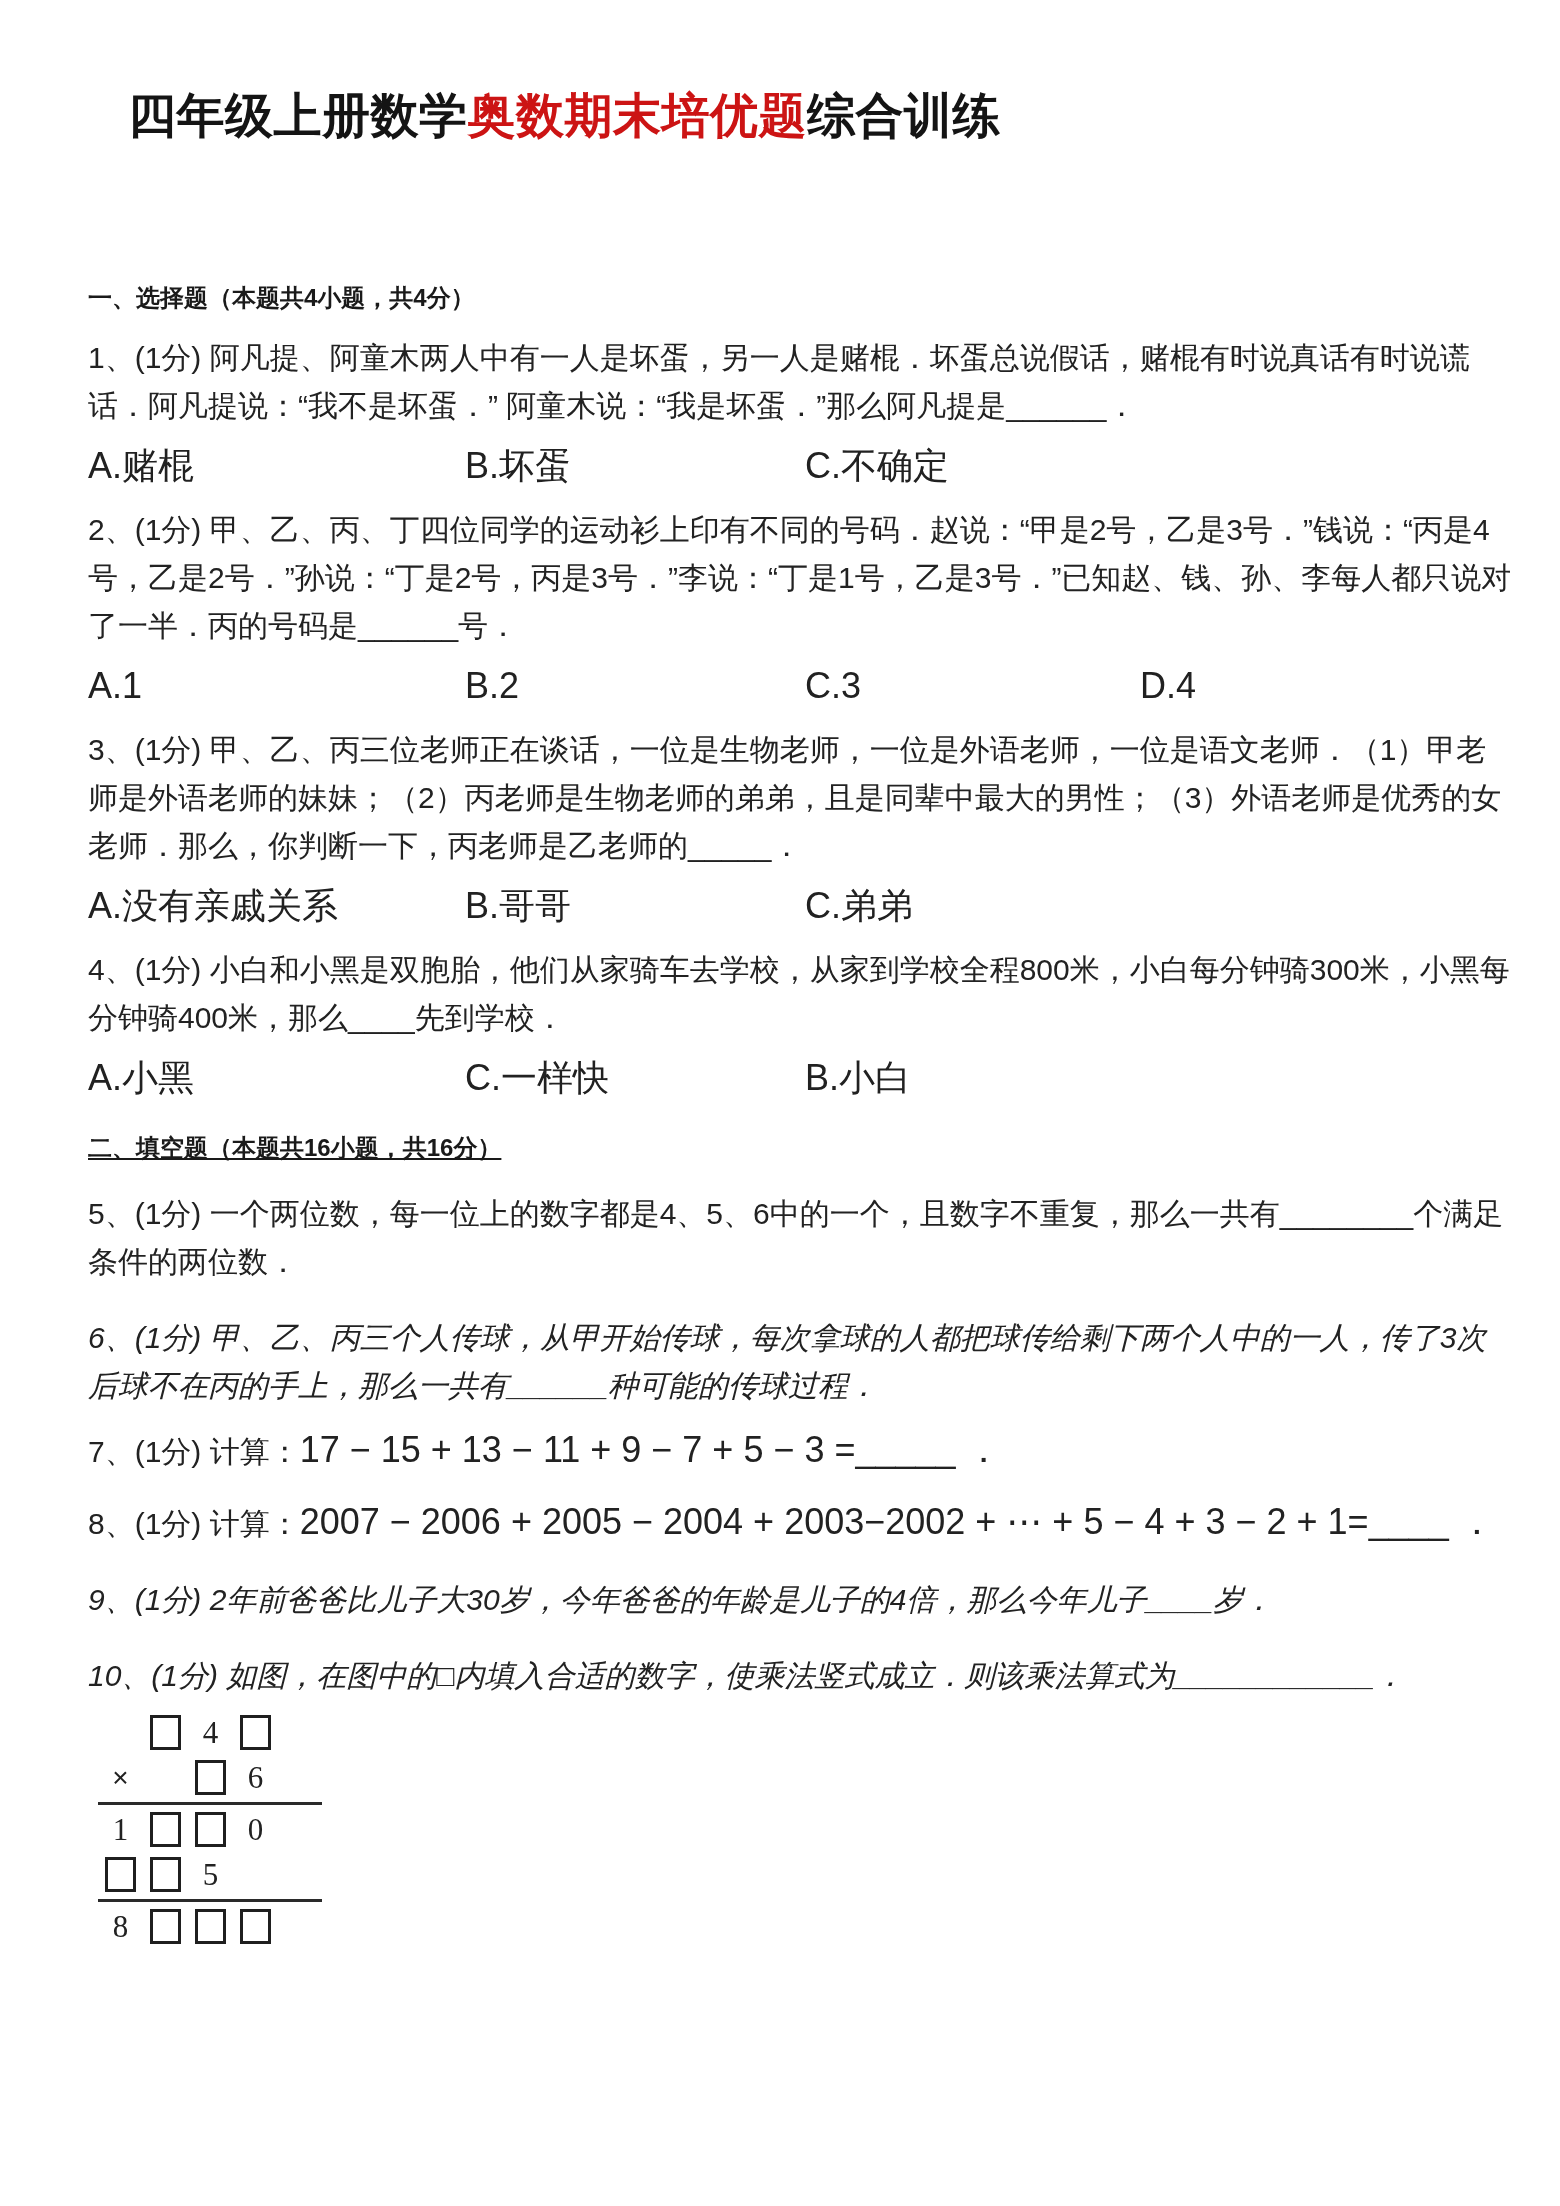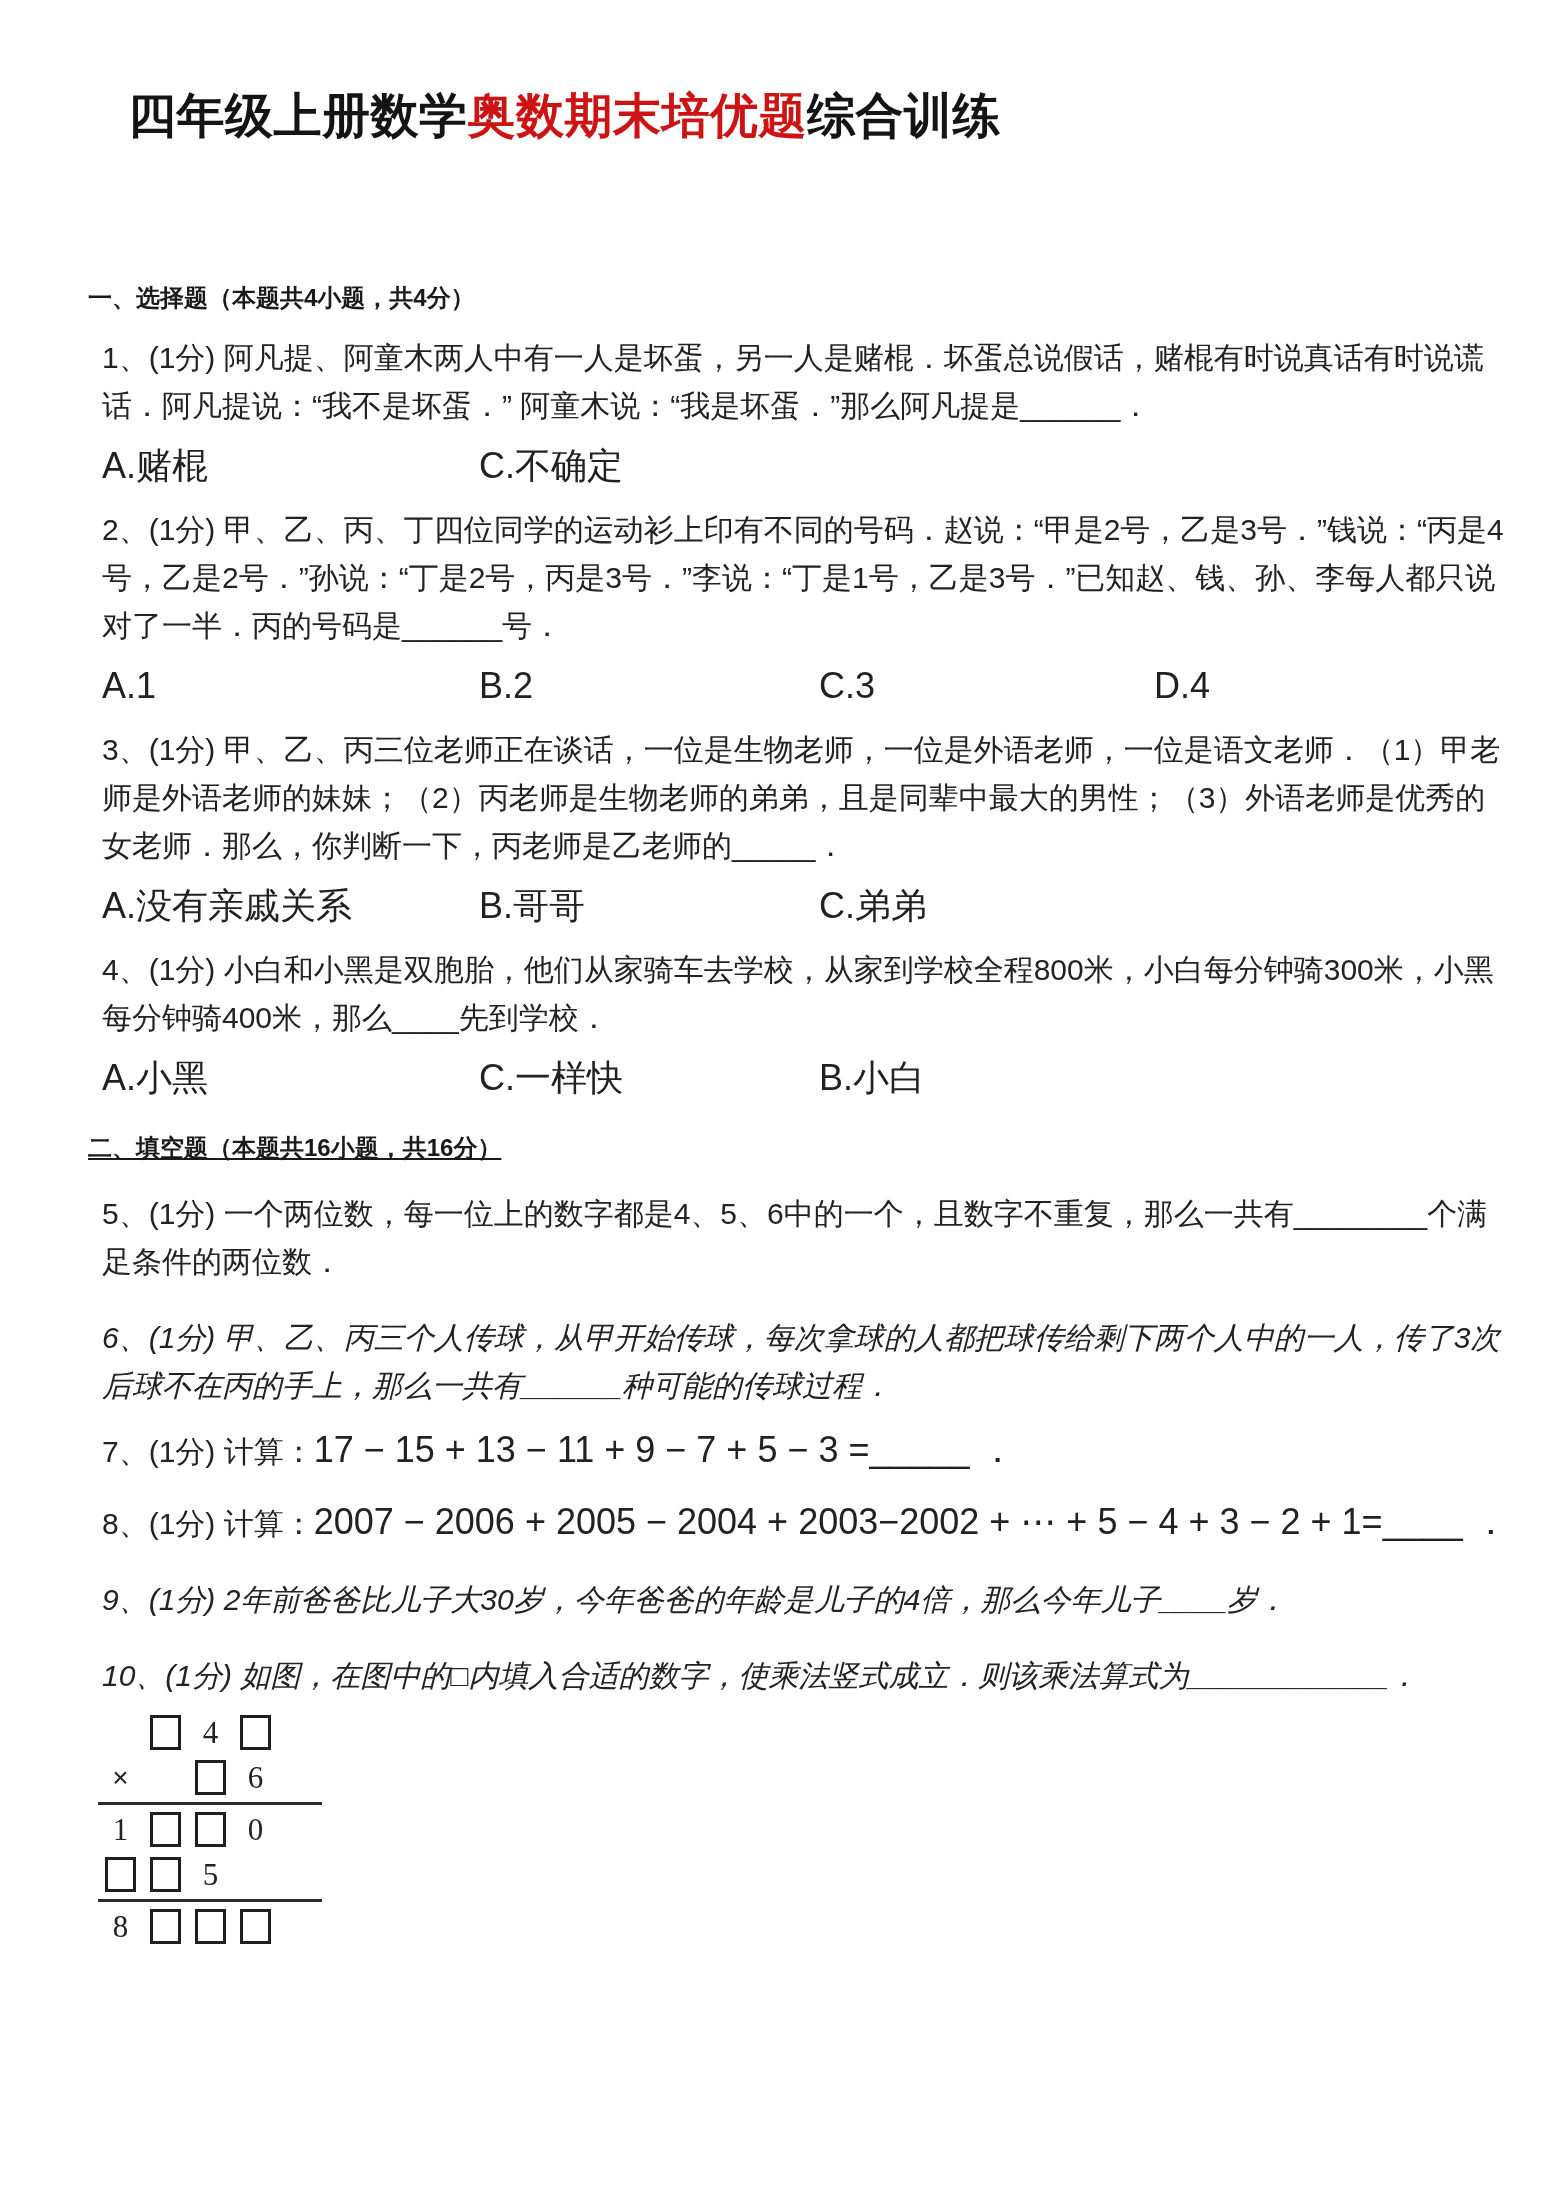--- a/index.html
+++ b/index.html
@@ -14,21 +14,21 @@
     font-size:48px;line-height:60px;font-weight:bold;color:#141414;
     white-space:nowrap;letter-spacing:0.5px;
   }
   .title .red{color:#cc1414;}
   .content{margin:0 48px 0 88px;font-size:30px;line-height:48px;}
   .section-heading{
     font-size:24px;line-height:40px;font-weight:bold;color:#1a1a1a;margin:0;
   }
   #section1-heading{margin-top:132px;}
   #section2-heading{margin-top:26px;text-decoration:underline;}
-  .question{margin-top:16px;margin-left:14px;}
+  .question{margin-top:16px;}
   .mt-md{margin-top:22px;}
   .mt-lg{margin-top:28px;font-style:italic;}
   .q-text{margin:0;color:#222;}
   .options{
     display:grid;grid-template-columns:377px 340px 335px 1fr;
     margin-top:12px;font-size:36px;line-height:48px;
   }
   .math{font-family:Liberation Sans, sans-serif;font-size:36px;}
   
   .mult{margin:10px 0 0 10px;width:228px;}
@@ -52,20 +52,21 @@
   <h1 class="title"><span>四年级上册数学</span><span class="red">奥数期末培优题</span><span>综合训练</span></h1>
 
   <div class="content">
 
     <h2 class="section-heading" id="section1-heading">一、选择题（本题共4小题，共4分）</h2>
 
     <div class="question">
       <p class="q-text">1、(1分) 阿凡提、阿童木两人中有一人是坏蛋，另一人是赌棍．坏蛋总说假话，赌棍有时说真话有时说谎话．阿凡提说：“我不是坏蛋．” 阿童木说：“我是坏蛋．”那么阿凡提是______．</p>
       <div class="options">
         <span>A.赌棍</span>
+        <span>B.坏蛋</span>
         <span>C.不确定</span>
       </div>
     </div>
 
     <div class="question">
       <p class="q-text">2、(1分) 甲、乙、丙、丁四位同学的运动衫上印有不同的号码．赵说：“甲是2号，乙是3号．”钱说：“丙是4号，乙是2号．”孙说：“丁是2号，丙是3号．”李说：“丁是1号，乙是3号．”已知赵、钱、孙、李每人都只说对了一半．丙的号码是______号．</p>
       <div class="options">
         <span>A.1</span>
         <span>B.2</span>
         <span>C.3</span>

